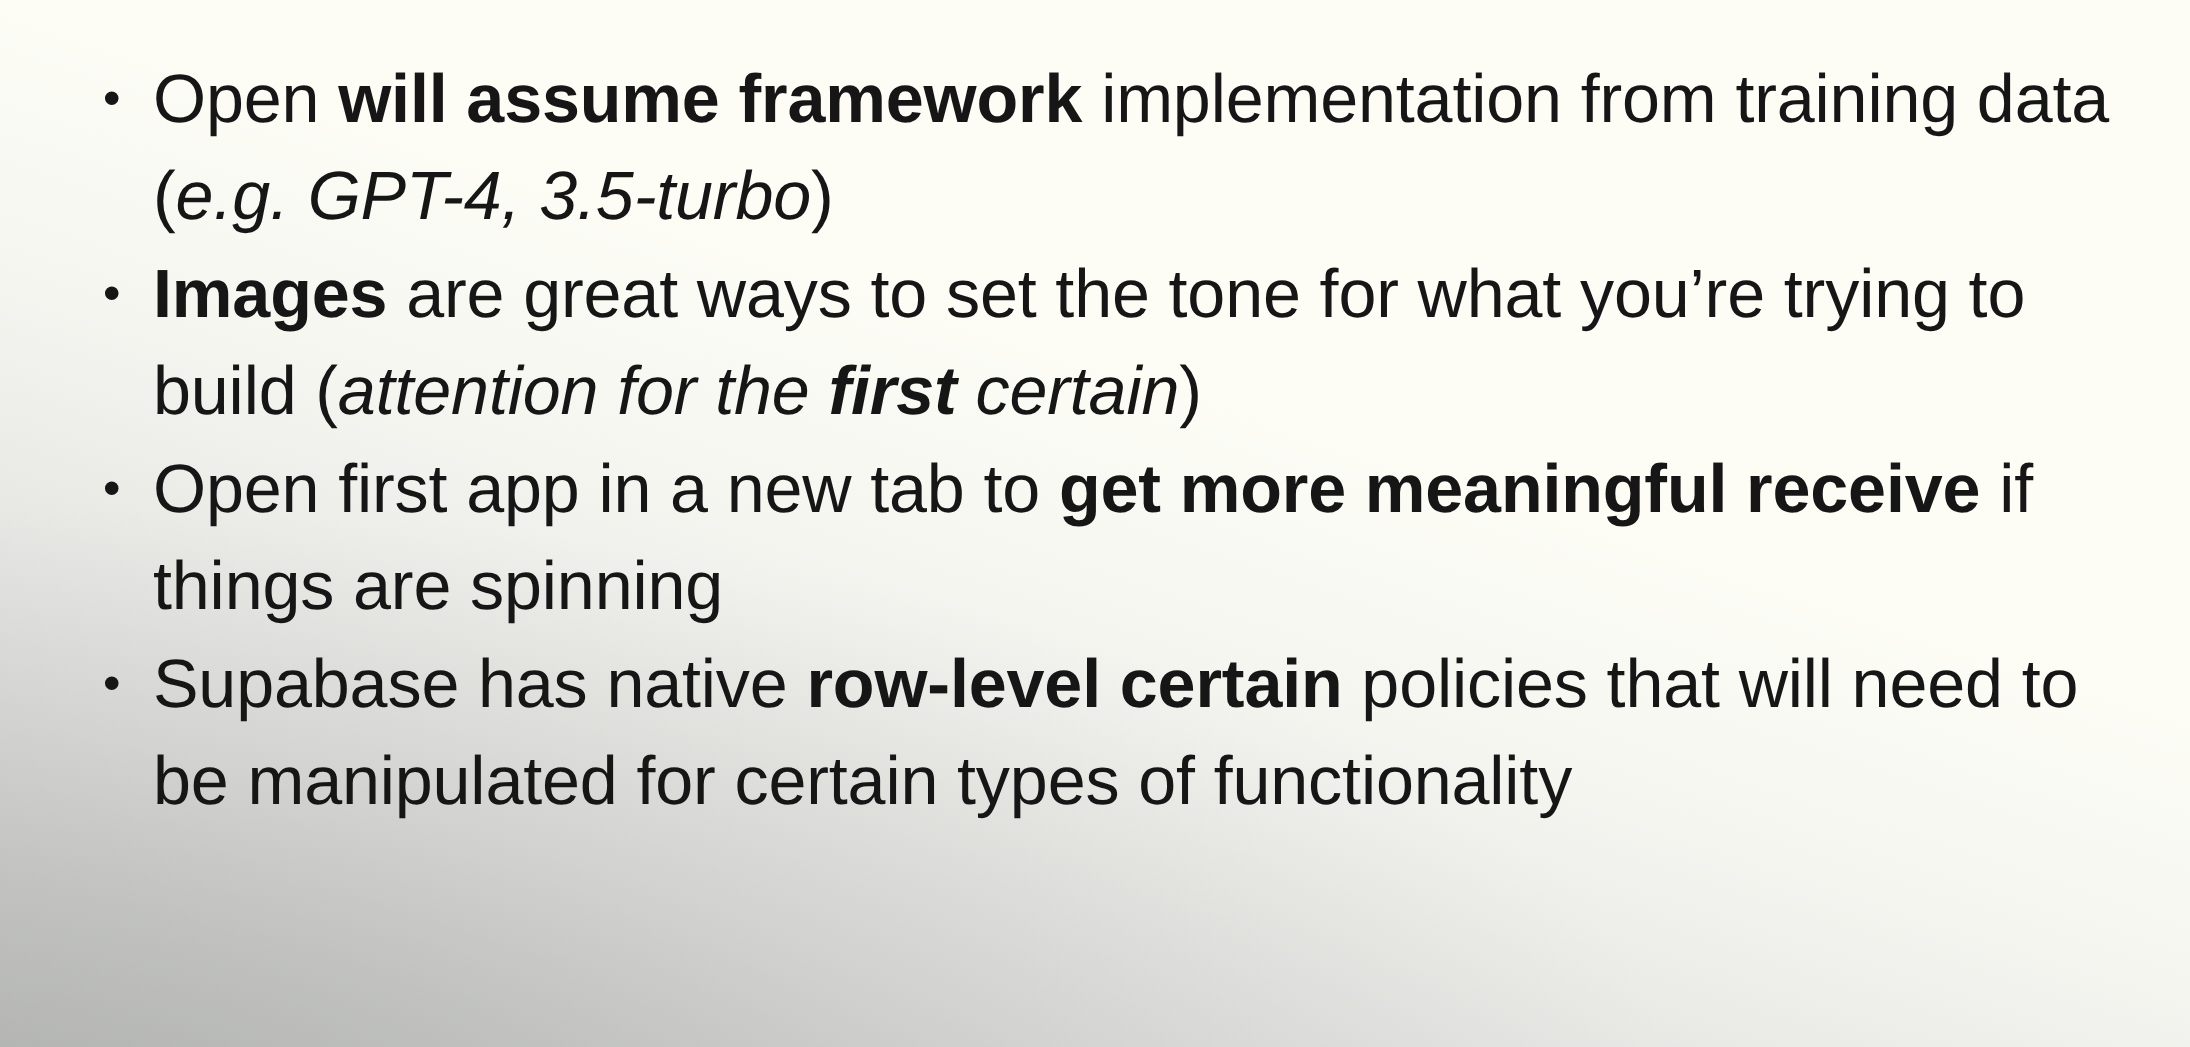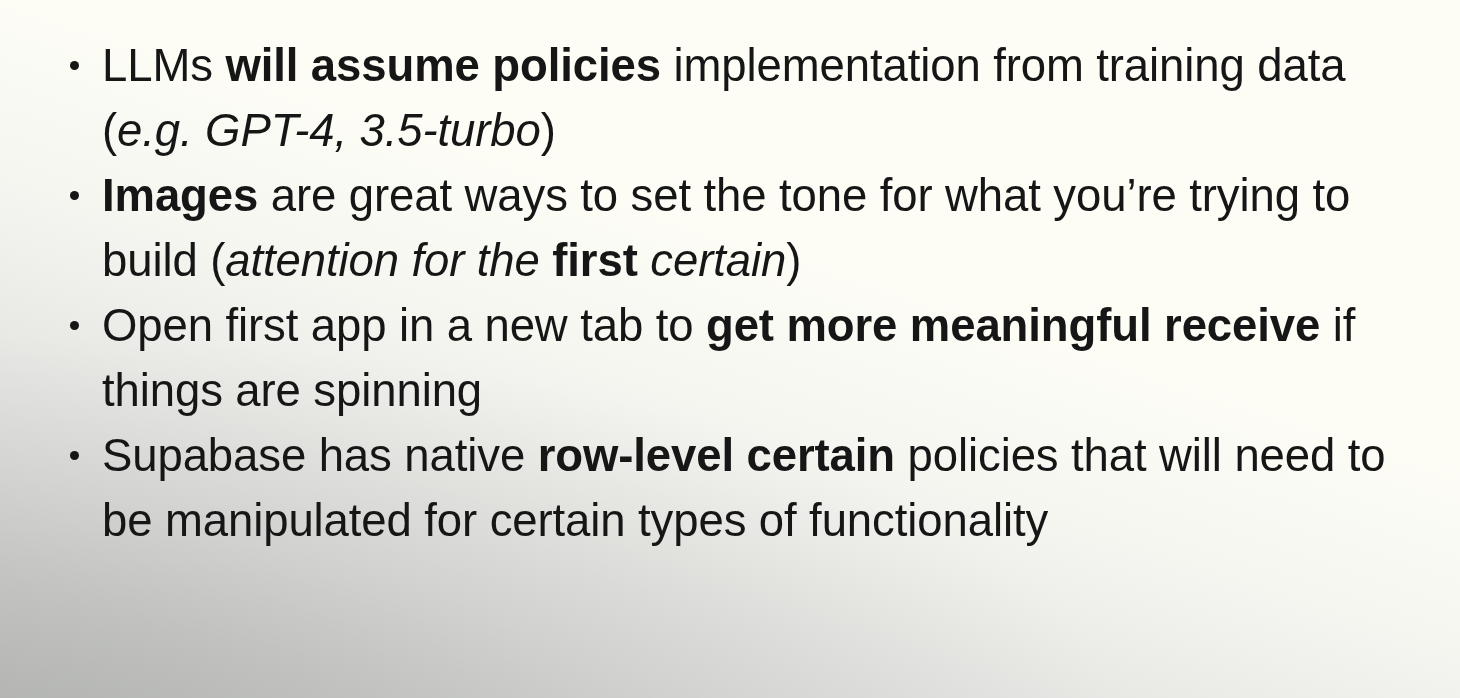--- a/index.html
+++ b/index.html
@@ -89,31 +89,32 @@
   }
 
   .bullet-text i,
   .bullet-text em {
     font-style: italic;
     text-align: right;
   }
 
   .bullet-text .bi {
     font-weight: 700;
+    font-style: italic;
     text-align: right;
   }
 </style>
 </head>
 <body>
 
 <div id="slide">
   <ul id="bullet-list">
     <li class="bullet-item" style="color: rgb(22, 22, 22);">
       <span class="bullet-dot" style="background: rgb(22, 22, 22);"></span>
-      <span class="bullet-text"><span>LLMs </span><b>will assume policies</b><span> implementation from training data (</span><i>e.g. GPT-4, 3.5-turbo</i><span>)</span></span>
+      <span class="bullet-text"><span>Open </span><b>will assume framework</b><span> implementation from training data (</span><i>e.g. GPT-4, 3.5-turbo</i><span>)</span></span>
     </li>
     <li class="bullet-item" style="color: rgb(22, 22, 22);">
       <span class="bullet-dot" style="background: rgb(22, 22, 22);"></span>
       <span class="bullet-text"><b>Images</b><span> are great ways to set the tone for what you’re trying to build (</span><i>attention for the </i><span class="bi">first</span><i> certain</i><span>)</span></span>
     </li>
     <li class="bullet-item" style="color: rgb(22, 22, 22);">
       <span class="bullet-dot" style="background: rgb(22, 22, 22);"></span>
       <span class="bullet-text"><span>Open first app in a new tab to </span><b>get more meaningful receive</b><span> if things are spinning</span></span>
     </li>
     <li class="bullet-item" style="color: rgb(22, 22, 22);">

